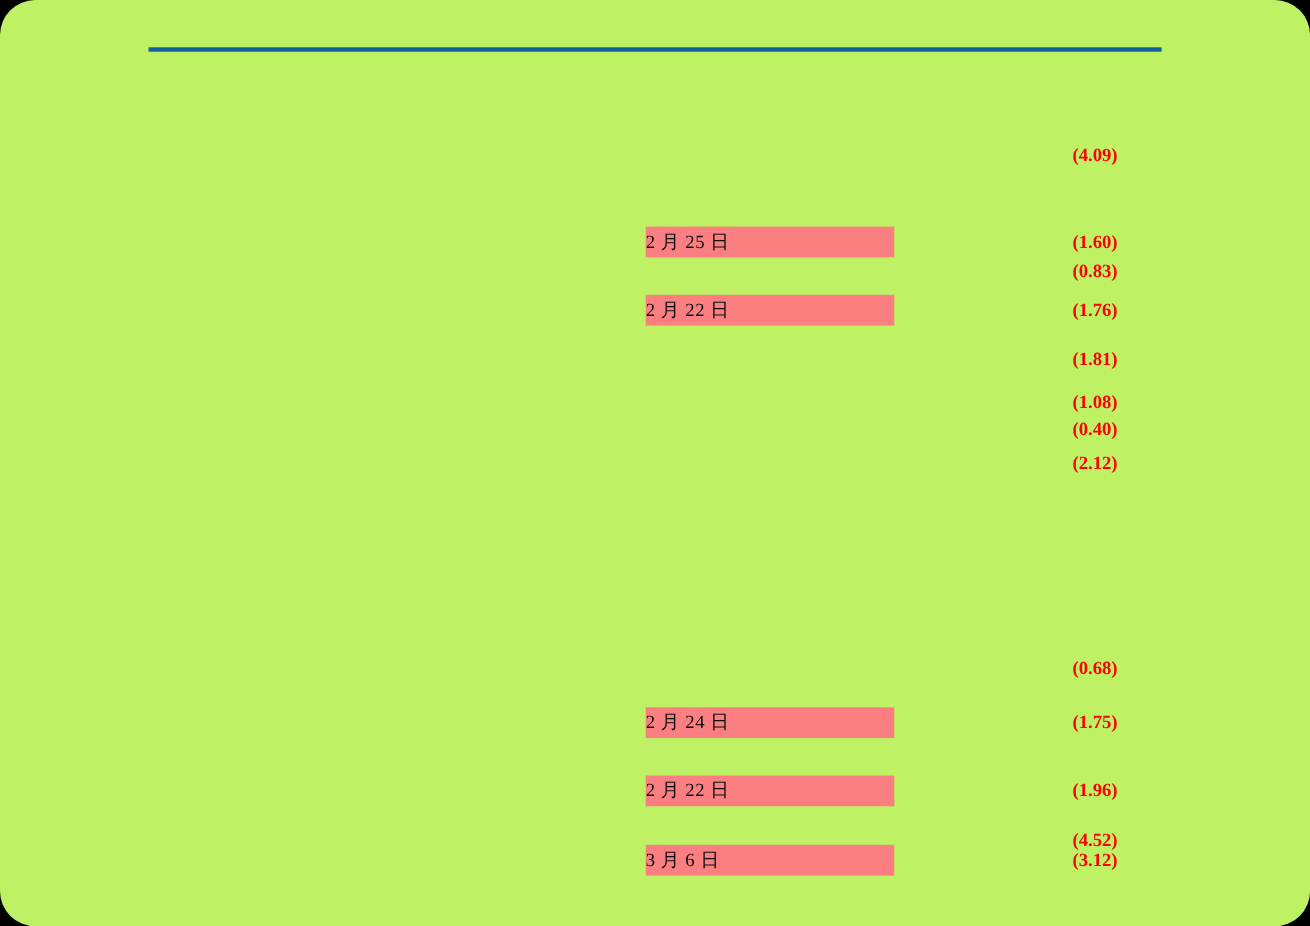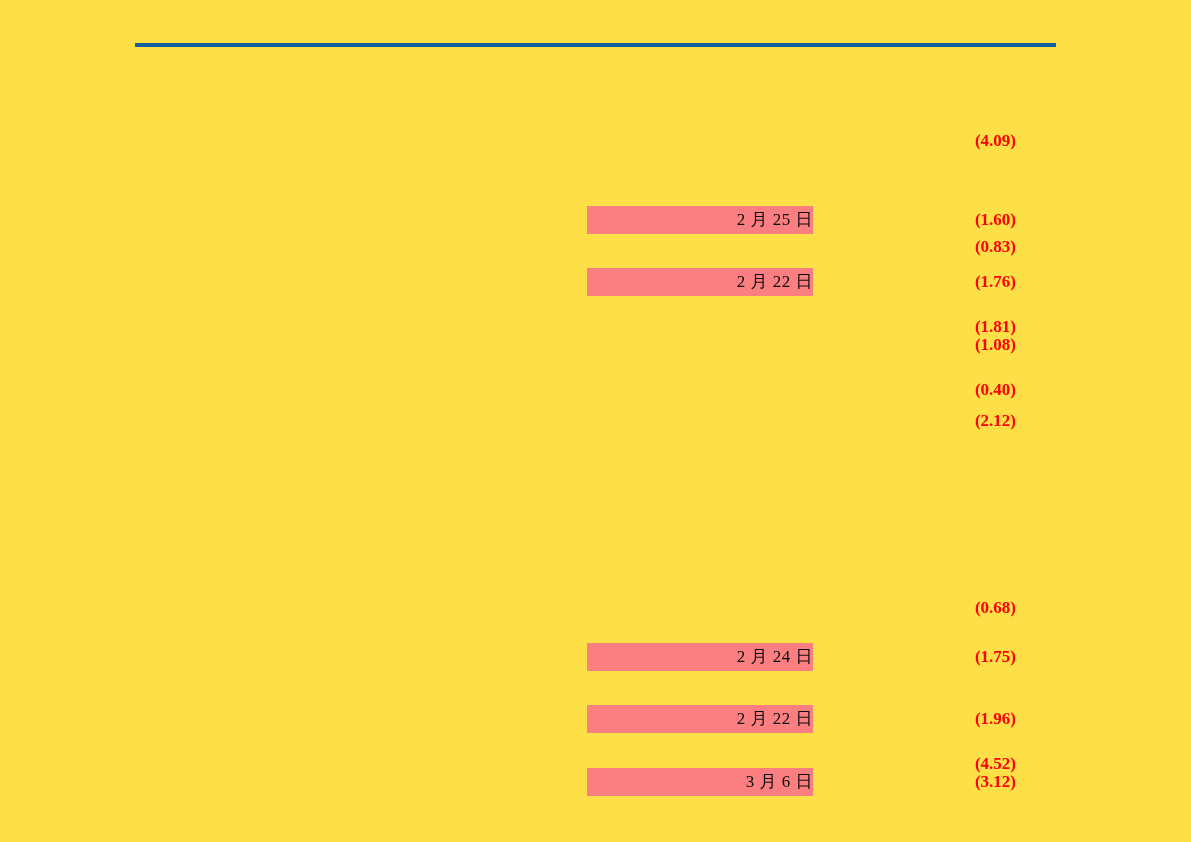--- a/index.html
+++ b/index.html
@@ -13,21 +13,22 @@
     height: 842px;
     position: relative;
     overflow: hidden;
     font-family: "Liberation Serif", "DejaVu Serif", serif;
     -webkit-font-smoothing: antialiased;
   }
 
   #page {
     position: absolute;
     inset: 0;
-    background: #fde047;
+    background: #bef264;
+    border-radius: 32px;
   }
 
   
   .rule-blue {
     position: absolute;
     left: 135px;
     top: 43px;
     width: 921px;
     height: 4px;
     background: #1260A0;
@@ -54,21 +55,21 @@
   .date-chip {
     position: absolute;
     left: 452px;
     width: 226px;
     height: 28px;
     background: #FB7F80;
     color: #0B0B0B;
     font-family: "Liberation Serif", "DejaVu Serif", serif;
     font-size: 17px;
     line-height: 28px;
-    text-align: right;
+    text-align: left;
     letter-spacing: 0.5px;
     white-space: nowrap;
     box-sizing: border-box;
   }
 
   
   .value-neg {
     position: absolute;
     right: 40px;
     width: 160px;
@@ -100,21 +101,21 @@
         <div class="date-chip">2 月 25 日</div>
         <div class="value-neg">(1.60)</div>
       </div>
       <div class="line" style="top: 208px;">
         <div class="date-chip">2 月 22 日</div>
         <div class="value-neg">(1.76)</div>
       </div>
       <div class="line" style="top: 253px;">
         <div class="value-neg">(1.81)</div>
       </div>
-      <div class="line" style="top: 271px; text-decoration: underline;">
+      <div class="line" style="top: 292px; text-decoration: underline;">
         <div class="value-neg">(1.08)</div>
       </div>
       <div class="line" style="top: 316px;">
         <div class="value-neg">(0.40)</div>
       </div>
       <div class="line" style="top: 347px;">
         <div class="value-neg">(2.12)</div>
       </div>
       <div class="line" style="top: 534px;">
         <div class="value-neg">(0.68)</div>

